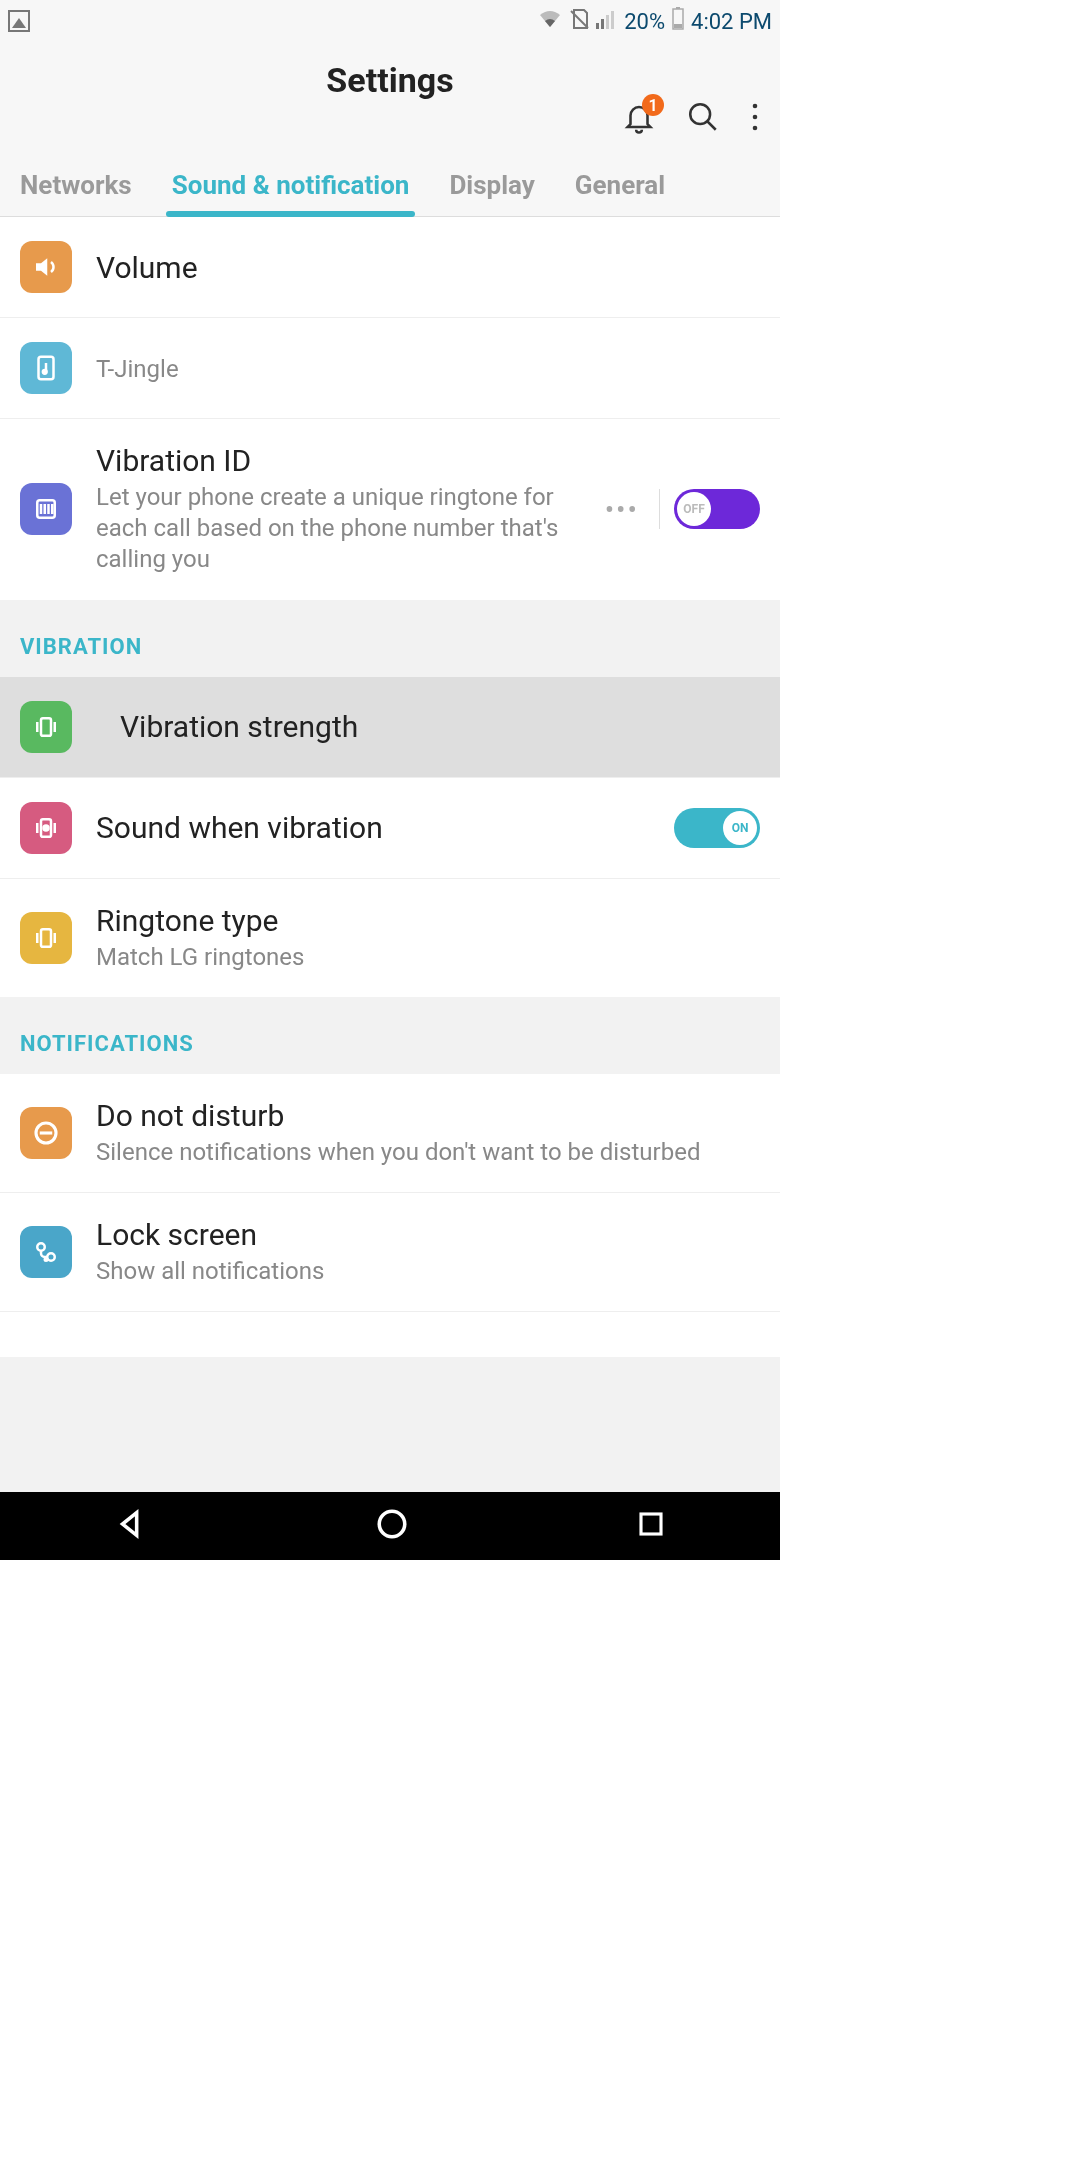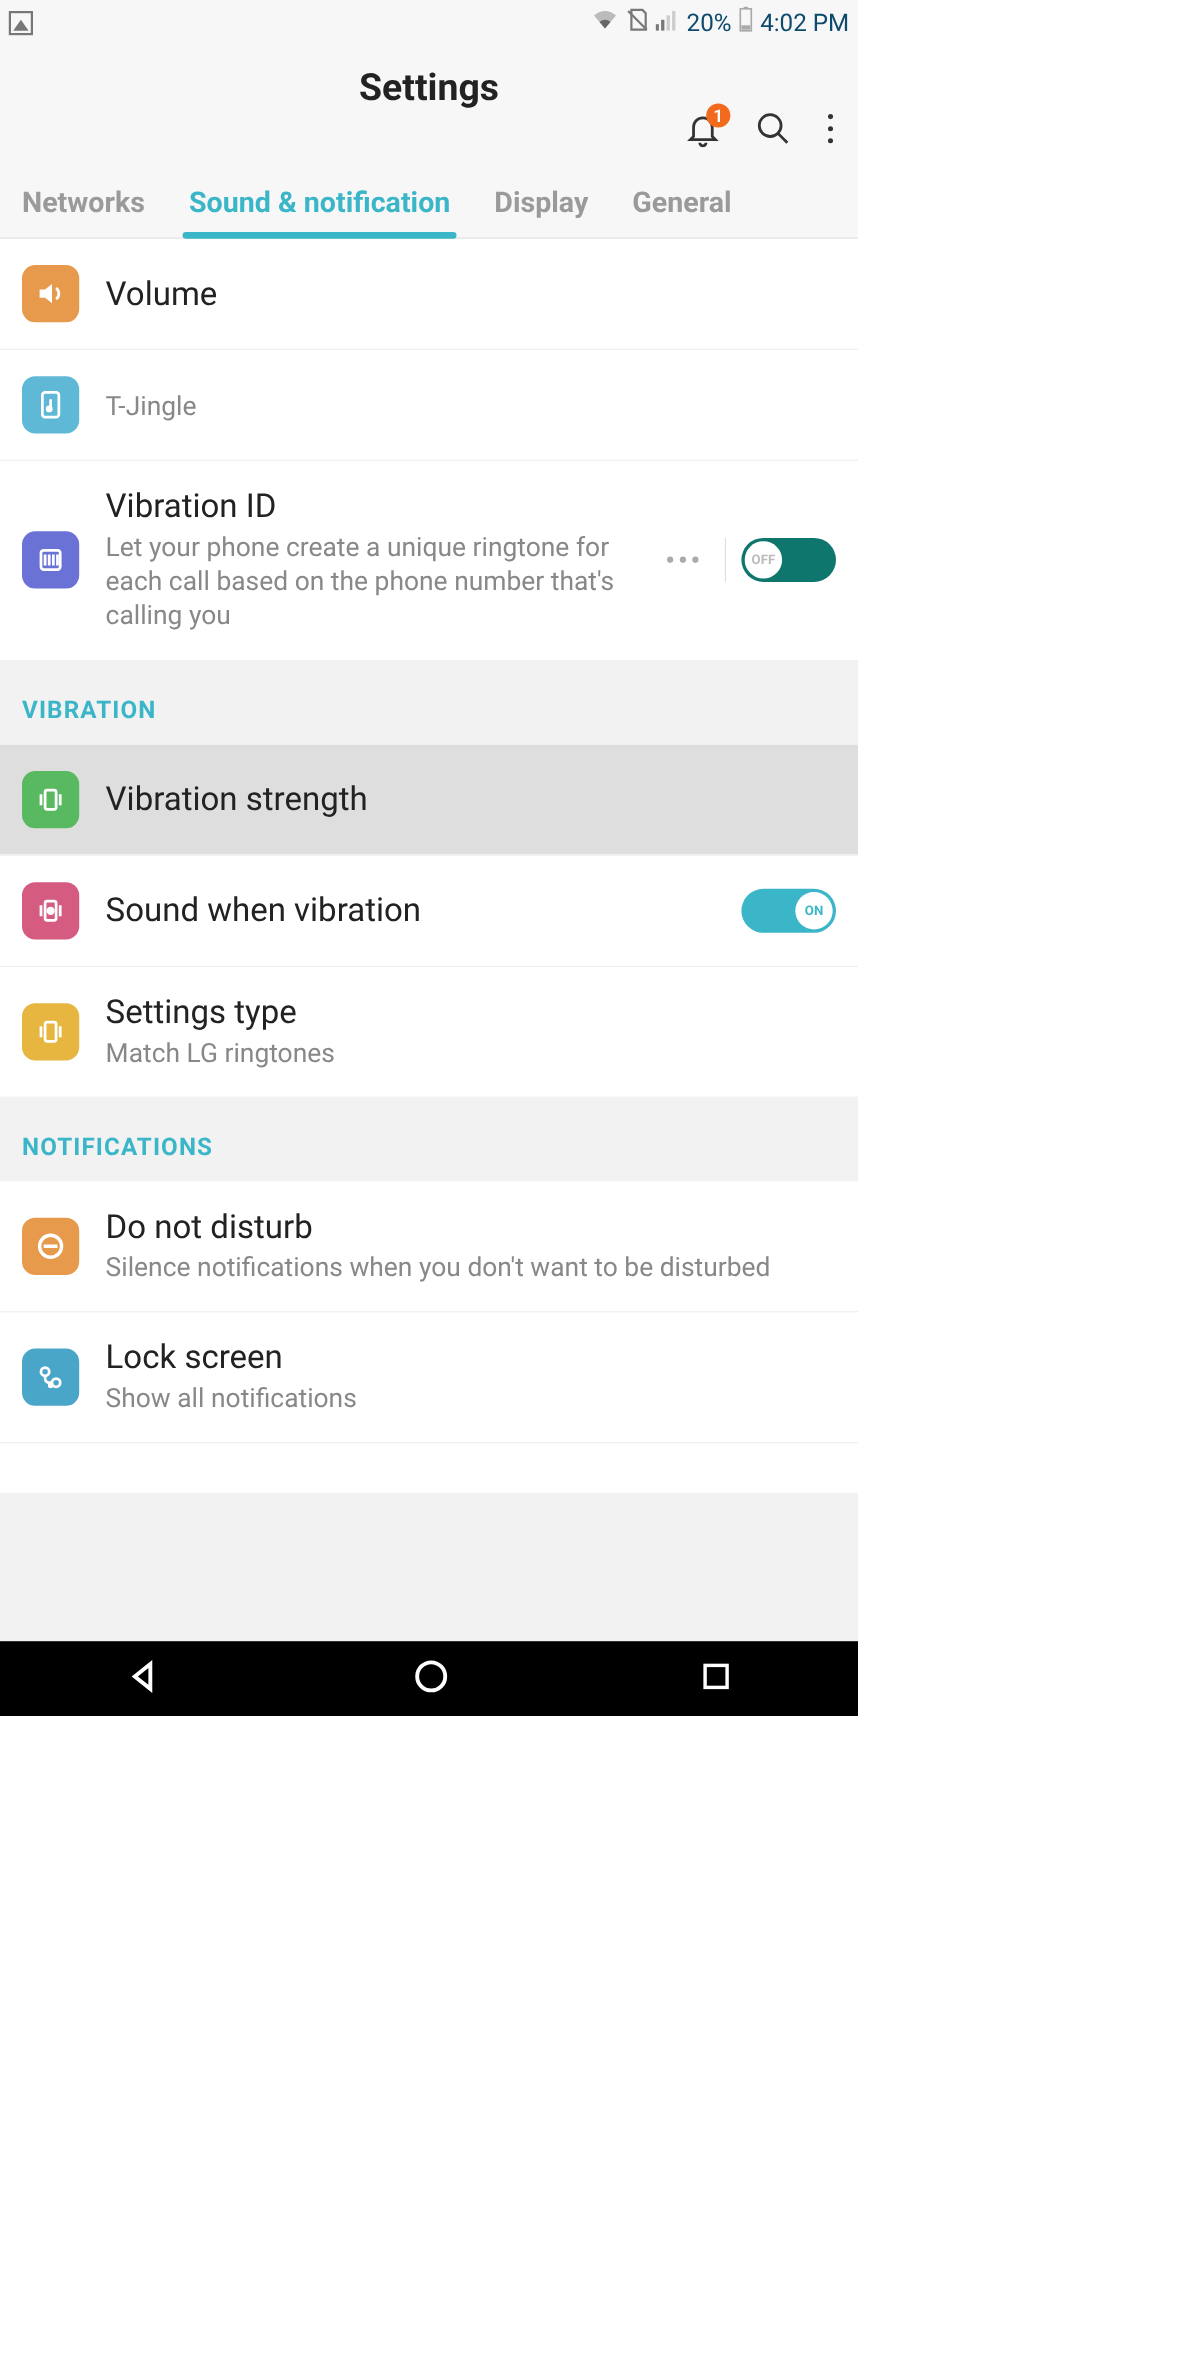--- a/index.html
+++ b/index.html
@@ -25,33 +25,33 @@
   .tab { flex:0 0 auto; padding: 10px 20px 16px 20px; font-size:26px; font-weight:700; color:#9a9a9a; position:relative; }
   .tab.active { color:#3bb6c9; }
   .tab.active::after { content:""; position:absolute; left:14px; right:14px; bottom:-1px; height:6px; background:#3bb6c9; border-radius:3px; }
 
   
   .content { flex:1; overflow:hidden; background:#f2f2f2; }
   .section { background:#fff; }
   .section-header { padding: 34px 20px 18px 20px; font-size:22px; font-weight:700; letter-spacing:1px; color:#3bb6c9; text-transform:uppercase; background:#f2f2f2; }
   .row { display:flex; align-items:center; padding: 24px 20px; background:#fff; }
   .row + .row { border-top:1px solid #eee; }
-  .row.highlight { background:#dedede; }
+  .row.highlight { background:#dedede;gap:24px; }
   .icon-badge { width:52px; height:52px; border-radius:12px; display:flex; align-items:center; justify-content:center; flex:0 0 52px; margin-right:24px; }
   .icon-badge svg { width:30px; height:30px; }
   .row-body { flex:1; min-width:0; }
   .row-title { font-size:30px; color:#222; }
   .row-sub { font-size:24px; color:#888; margin-top:4px; line-height:1.3; }
   .row-ctrls { display:flex; align-items:center; gap:14px; }
   .more-dots { color:#aaa; font-size:28px; letter-spacing:2px; padding:0 6px; }
   .divider-v { width:1px; height:40px; background:#ddd; }
 
   
   .toggle { width:86px; height:40px; border-radius:20px; position:relative; }
-  .toggle.off { background:#0f766e; }
+  .toggle.off { background:#6d28d9; }
   .toggle.on  { background:#3bb6c9; }
   .toggle .knob { position:absolute; top:3px; width:34px; height:34px; border-radius:50%; background:#fff; display:flex; align-items:center; justify-content:center; font-size:12px; font-weight:700; }
   .toggle.off .knob { left:3px; color:#bbb; }
   .toggle.on  .knob { right:3px; color:#3bb6c9; }
 
   
   .navbar { height:68px; background:#000; display:flex; align-items:center; justify-content:space-around; }
   .navbar svg { stroke:#fff; fill:none; stroke-width:2.5; }
 
   .peek { padding: 10px 20px 0 106px; font-size:30px; background:#fff; border-top:1px solid #eee; }
@@ -222,21 +222,21 @@
 
       <div class="row">
         <div class="icon-badge" style="background:#e6b640">
           <svg viewBox="0 0 24 24" fill="none" stroke="#fff" stroke-width="2">
               <rect x="8" y="5" width="8" height="14" rx="1.5"></rect>
               <line x1="5" y1="8" x2="5" y2="16"></line>
               <line x1="19" y1="8" x2="19" y2="16"></line>
             </svg>
         </div>
         <div class="row-body">
-          <div class="row-title">Settings type</div>
+          <div class="row-title">Ringtone type</div>
           <div class="row-sub">Match LG ringtones</div>
         </div>
       </div>
     </div>
 
     <div class="section-header">Notifications</div>
 
     <div class="section">
 
       <div class="row">

